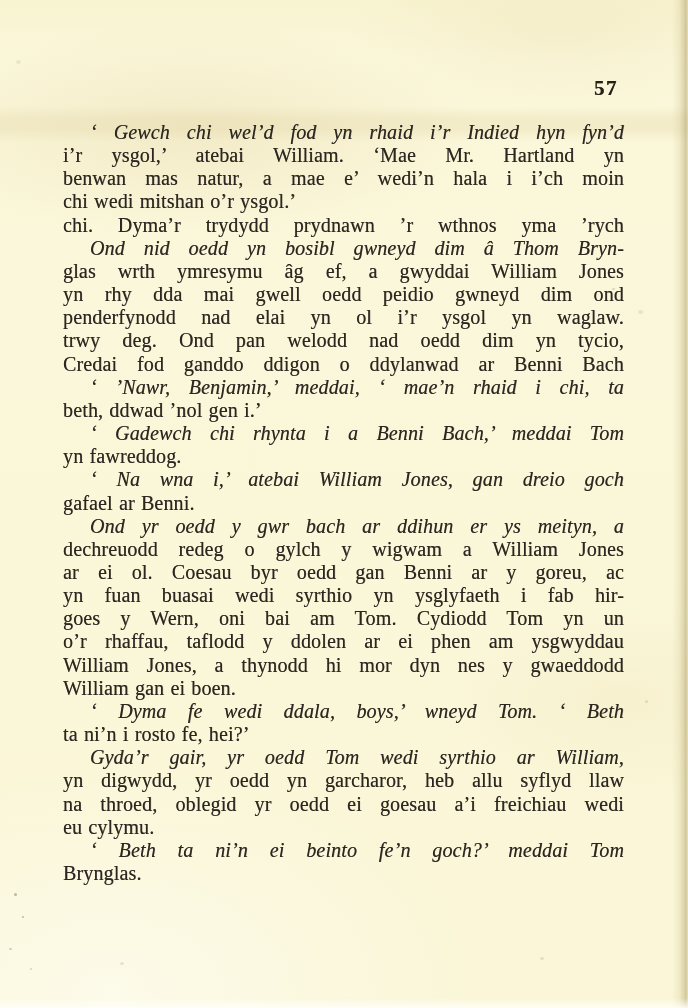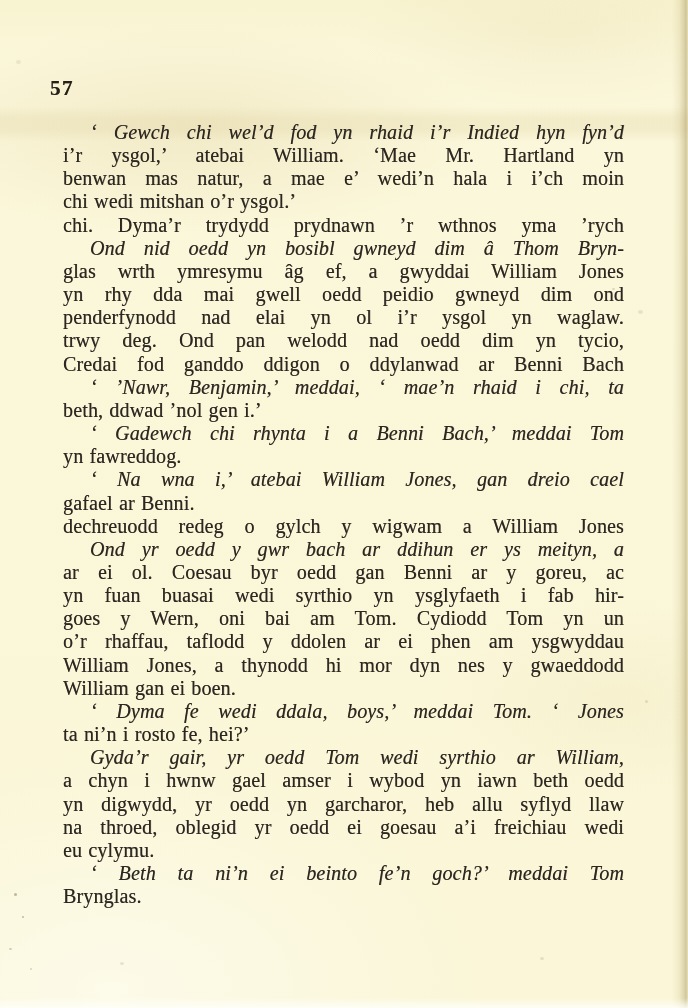--- a/index.html
+++ b/index.html
@@ -43,23 +43,23 @@
       rgba(210,196,140,0.45) 100%);
   }
   .edge-bottom {
     position: absolute;
     left: 0; right: 0; bottom: 0; height: 10px;
     background: linear-gradient(to top, rgba(255,255,250,0.85), transparent);
   }
   .page-number {
     position: absolute;
     top: 76px;
-    left: 63px;
+    left: 71px;
     width: 560px;
-    text-align: left;
+    text-align: right;
     transform: translateX(-13px);
     font-size: 21px;
     font-weight: 700;
     letter-spacing: 1.5px;
     color: #262118;
     text-shadow: 0.3px 0.3px 0 rgba(38,33,24,0.65);
   }
   .text-block {
     position: absolute;
     left: 63px;
@@ -113,40 +113,39 @@
       </div>
       <div class="paragraph">
         <div class="line first">‘ ’Nawr, Benjamin,’ meddai, ‘ mae’n rhaid i chi, ta</div>
         <div class="line last">beth, ddwad ’nol gen i.’</div>
       </div>
       <div class="paragraph">
         <div class="line first">‘ Gadewch chi rhynta i a Benni Bach,’ meddai Tom</div>
         <div class="line last">yn fawreddog.</div>
       </div>
       <div class="paragraph">
-        <div class="line first">‘ Na wna i,’ atebai William Jones, gan dreio cael</div>
+        <div class="line first">‘ Na wna i,’ atebai William Jones, gan dreio goch</div>
         <div class="line last">gafael ar Benni.</div>
       </div>
       <div class="paragraph">
+        <div class="line first">Ond yr oedd y gwr bach ar ddihun er ys meityn, a</div>
         <div class="line">dechreuodd redeg o gylch y wigwam a William Jones</div>
-        <div class="line first">Ond yr oedd y gwr bach ar ddihun er ys meityn, a</div>
         <div class="line">ar ei ol. Coesau byr oedd gan Benni ar y goreu, ac</div>
         <div class="line">yn fuan buasai wedi syrthio yn ysglyfaeth i fab hir-</div>
         <div class="line">goes y Wern, oni bai am Tom. Cydiodd Tom yn un</div>
         <div class="line">o’r rhaffau, taflodd y ddolen ar ei phen am ysgwyddau</div>
         <div class="line">William Jones, a thynodd hi mor dyn nes y gwaeddodd</div>
         <div class="line last">William gan ei boen.</div>
       </div>
       <div class="paragraph">
-        <div class="line first">‘ Dyma fe wedi ddala, boys,’ meddai Tom. ‘ Jones</div>
+        <div class="line first">‘ Dyma fe wedi ddala, boys,’ wneyd Tom. ‘ Beth</div>
         <div class="line last">ta ni’n i rosto fe, hei?’</div>
       </div>
       <div class="paragraph">
         <div class="line first">Gyda’r gair, yr oedd Tom wedi syrthio ar William,</div>
-        <div class="line">a chyn i hwnw gael amser i wybod yn iawn beth oedd</div>
         <div class="line">yn digwydd, yr oedd yn garcharor, heb allu syflyd llaw</div>
         <div class="line">na throed, oblegid yr oedd ei goesau a’i freichiau wedi</div>
         <div class="line last">eu cylymu.</div>
       </div>
       <div class="paragraph">
         <div class="line first">‘ Beth ta ni’n ei beinto fe’n goch?’ meddai Tom</div>
         <div class="line last">Brynglas.</div>
       </div>
     </div>
 

